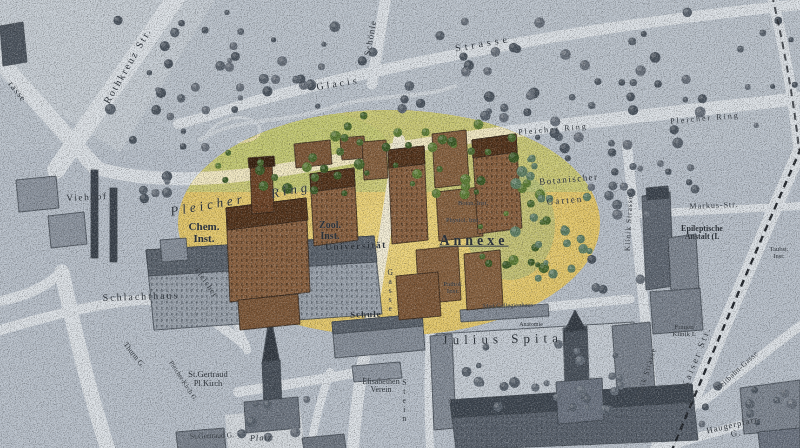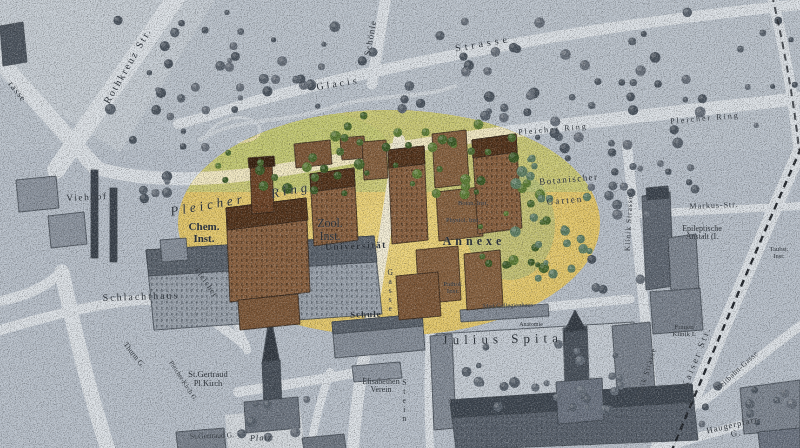--- a/index.html
+++ b/index.html
@@ -703,40 +703,40 @@
       <span class="map-label" style="left: 553px; top: 130px; font-size: 8px; letter-spacing: 2px; transform: translate(-50%, -50%) rotate(-5deg);">Pleicher Ring</span>
       <span class="map-label" style="left: 705px; top: 119px; font-size: 8px; letter-spacing: 2px; transform: translate(-50%, -50%) rotate(-5deg);">Pleicher Ring</span>
       <span class="map-label" style="left: 208px; top: 205px; font-size: 13px; letter-spacing: 4px; font-style: italic; transform: translate(-50%, -50%) rotate(-10deg);">Pleicher</span>
       <span class="map-label" style="left: 291px; top: 190px; font-size: 13px; letter-spacing: 4px; font-style: italic; transform: translate(-50%, -50%) rotate(-10deg);">Ring</span>
       <span class="map-label" style="left: 206px; top: 283px; font-size: 8px; letter-spacing: 1px; transform: translate(-50%, -50%) rotate(55deg);">Pleicher</span>
       <span class="map-label" style="left: 87px; top: 198px; font-size: 9.5px; letter-spacing: 1.5px; transform: translate(-50%, -50%) rotate(-3deg);">Viehhof</span>
       <span class="map-label" style="left: 141px; top: 297px; font-size: 10px; letter-spacing: 2px; transform: translate(-50%, -50%) rotate(-2deg);">Schlachthaus</span>
       <span class="map-label" style="left: 204px; top: 233px; font-size: 11px; font-weight: 700; transform: translate(-50%, -50%) rotate(0deg);">Chem.
 Inst.</span>
       <span class="map-label" style="left: 204px; top: 249px; font-size: 9px; transform: translate(-50%, -50%) rotate(0deg);">+</span>
-      <span class="map-label" style="left: 330px; top: 230px; font-size: 12px; font-weight: 400; transform: translate(-50%, -50%) rotate(0deg);">Zool.
+      <span class="map-label" style="left: 330px; top: 230px; font-size: 10px; font-weight: 700; transform: translate(-50%, -50%) rotate(0deg);">Zool.
 Inst.</span>
       <span class="map-label" style="left: 356px; top: 247px; font-size: 9.5px; letter-spacing: 1.5px; font-weight: 700; transform: translate(-50%, -50%) rotate(-2deg);">Universität</span>
       <span class="map-label" style="left: 473px; top: 203px; font-size: 6.5px; transform: translate(-50%, -50%) rotate(0deg);">Botan. Inst.</span>
       <span class="map-label" style="left: 463px; top: 220px; font-size: 6.5px; transform: translate(-50%, -50%) rotate(0deg);">Physiol. Inst.</span>
-      <span class="map-label" style="left: 474px; top: 241px; font-size: 12px; letter-spacing: 4px; font-weight: 700; transform: translate(-50%, -50%) rotate(0deg);">Annexe</span>
+      <span class="map-label" style="left: 474px; top: 241px; font-size: 14px; letter-spacing: 4px; font-weight: 700; transform: translate(-50%, -50%) rotate(0deg); text-decoration: underline;">Annexe</span>
       <span class="map-label" style="left: 453px; top: 288px; font-size: 7px; transform: translate(-50%, -50%) rotate(0deg);">Pathol.
 Inst.</span>
       <span class="map-label" style="left: 569px; top: 180px; font-size: 9px; letter-spacing: 1.5px; transform: translate(-50%, -50%) rotate(-5deg);">Botanischer</span>
       <span class="map-label" style="left: 565px; top: 201px; font-size: 9px; letter-spacing: 2px; transform: translate(-50%, -50%) rotate(-5deg);">Garten</span>
       <span class="map-label" style="left: 366px; top: 315px; font-size: 9px; letter-spacing: 1px; font-weight: 700; transform: translate(-50%, -50%) rotate(-2deg);">Schule</span>
       <span class="map-label" style="left: 508px; top: 306px; font-size: 6.5px; transform: translate(-50%, -50%) rotate(-2deg);">Med Collegienhaus</span>
       <span class="map-label" style="left: 531px; top: 324px; font-size: 6px; transform: translate(-50%, -50%) rotate(0deg);">Anatomie</span>
       <span class="map-label" style="left: 507px; top: 339px; font-size: 13px; letter-spacing: 5px; transform: translate(-50%, -50%) rotate(-1deg);">Julius Spital</span>
       <span class="map-label" style="left: 208px; top: 379px; font-size: 8.5px; transform: translate(-50%, -50%) rotate(0deg);">St.Gertraud
 Pl.Kirch</span>
       <span class="map-label" style="left: 381px; top: 386px; font-size: 8px; transform: translate(-50%, -50%) rotate(0deg);">Elisabethen
 Verein</span>
       <span class="map-label" style="left: 714px; top: 206px; font-size: 8px; letter-spacing: 1px; transform: translate(-50%, -50%) rotate(-2deg);">Markus-Str.</span>
-      <span class="map-label" style="left: 702px; top: 233px; font-size: 8px; transform: translate(-50%, -50%) rotate(0deg);">Epileptische
+      <span class="map-label" style="left: 702px; top: 233px; font-size: 8px; transform: translate(-50%, -50%) rotate(0deg); font-weight: bold;">Epileptische
 Anstalt (I.</span>
       <span class="map-label" style="left: 629px; top: 223px; font-size: 7.5px; letter-spacing: 1px; transform: translate(-50%, -50%) rotate(-87deg);">Klinik Strasse</span>
       <span class="map-label" style="left: 646px; top: 375px; font-size: 7.5px; letter-spacing: 1px; transform: translate(-50%, -50%) rotate(-73deg);">Klinik Strasse</span>
       <span class="map-label" style="left: 684px; top: 331px; font-size: 7px; transform: translate(-50%, -50%) rotate(0deg);">Frauen
 Klinik I.</span>
       <span class="map-label" style="left: 697px; top: 357px; font-size: 9px; letter-spacing: 2.5px; transform: translate(-50%, -50%) rotate(-68deg);">Kaiser Str.</span>
       <span class="map-label" style="left: 737px; top: 371px; font-size: 7.5px; letter-spacing: 0.5px; transform: translate(-50%, -50%) rotate(-43deg);">Reitbahn-Gasse</span>
       <span class="map-label" style="left: 735px; top: 429px; font-size: 8.5px; letter-spacing: 1px; transform: translate(-50%, -50%) rotate(-13deg);">Haugerpfarr-G.</span>
       <span class="map-label" style="left: 779px; top: 253px; font-size: 6.5px; transform: translate(-50%, -50%) rotate(0deg);">Taubst.
 Inst.</span>

